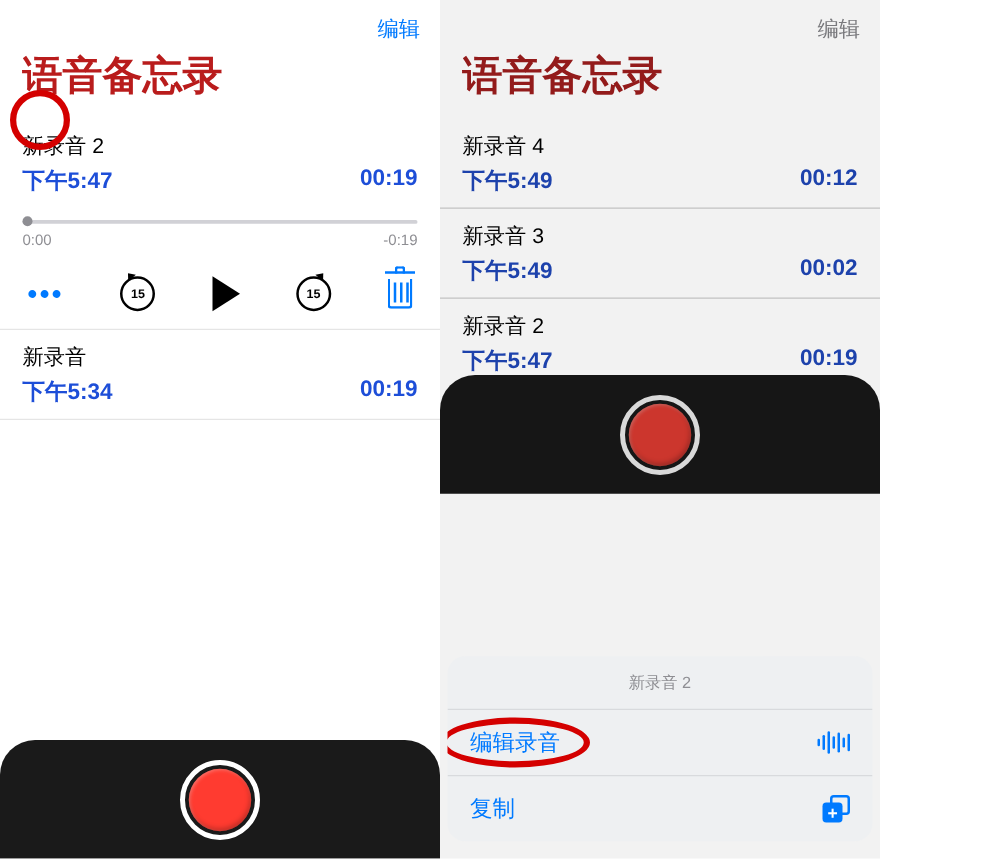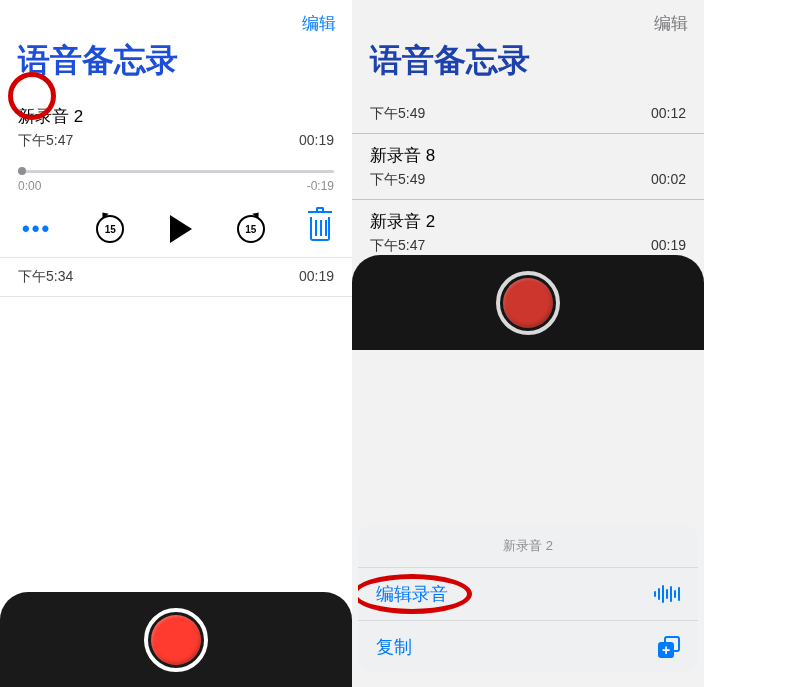--- a/index.html
+++ b/index.html
@@ -5,25 +5,25 @@
   * { box-sizing: border-box; margin: 0; padding: 0; }
   body { font-family: -apple-system, "Helvetica Neue", Arial, sans-serif; background: #fff; }
   .wrap { display: flex; width: 704px; height: 687px; }
   .pane { width: 400px; height: 100%; position: relative; overflow: hidden; }
   .pane-left { background: #fff; }
   .pane-right { background: #f2f2f2; }
   .dim { filter: brightness(0.85) grayscale(0.1); }
   .header { display: flex; justify-content: flex-end; padding: 12px 16px 4px; }
   .edit-link { color: #007aff; font-size: 17px; }
   .edit-link.gray { color: #8e8e93; }
-  .title { font-size: 32px; font-weight: 700; padding: 0 18px 12px; color: #1d4ed8; }
+  .title { font-size: 32px; font-weight: 700; padding: 0 18px 12px; color: #b91c1c; }
   .search { margin: 0 14px 10px; background: #e3e3e8; border-radius: 10px; display: flex; align-items: center; padding: 8px 10px; color: #8e8e93; }
   .list-item { padding: 10px 18px 10px; border-bottom: 1px solid #e5e5e5; }
   .li-title { font-size: 17px; font-weight: 500; color: #000; margin-bottom: 4px; }
-  .li-row { display: flex; justify-content: space-between; color: #404040; font-size: 14px; }
+  .li-row { display: flex; justify-content: space-between; color: #1d4ed8; font-size: 18px; font-weight: bold; }
   .player { padding: 20px 18px 14px; border-bottom: 1px solid #e5e5e5; }
   .track { position: relative; height: 3px; background: #d1d1d6; margin-bottom: 6px; border-radius: 2px; }
   .thumb { position: absolute; left: 0; top: -3px; width: 8px; height: 8px; background: #8e8e93; border-radius: 50%; }
   .track-lbls { display: flex; justify-content: space-between; color: #8e8e93; font-size: 12px; margin-bottom: 22px; }
   .controls { display: flex; align-items: center; justify-content: space-between; padding: 0 4px; }
   .ctrl { display: inline-flex; align-items: center; justify-content: center; }
   .dots { color: #007aff; font-size: 22px; letter-spacing: 2px; font-weight: 700; }
   .skip { width: 28px; height: 28px; border: 2px solid #000000; border-radius: 50%; position: relative; display: flex; align-items: center; justify-content: center; font-size: 10px; font-weight: 600; }
   .skip::before { content: ""; position: absolute; top: -5px; width: 0; height: 0; border-left: 4px solid transparent; border-right: 4px solid transparent; }
   .skip.back::before { left: 2px; border-bottom: 5px solid #000; transform: rotate(-40deg); }
@@ -102,20 +102,21 @@
               <span class="l1"></span>
               <span class="l2"></span>
               <span class="l3"></span>
             </span>
         </span>
       </div>
       <div class="red-circle" style="left:8px; top:72px;"></div>
     </div>
 
     <div class="list-item">
+      <div class="li-title">新录音</div>
       <div class="li-row">
         <span>下午5:34</span>
         <span>00:19</span>
       </div>
     </div>
 
     <div class="rec-bar">
       <div class="rec-outer">
         <div class="rec-inner"></div>
       </div>
@@ -123,27 +124,28 @@
   </div>
 
   <div class="pane pane-right">
     <div class="dim">
       <div class="header">
         <span class="edit-link gray">编辑</span>
       </div>
       <div class="title">语音备忘录</div>
 
       <div class="list-item">
+        <div class="li-title">新录音 4</div>
         <div class="li-row">
           <span>下午5:49</span>
           <span>00:12</span>
         </div>
       </div>
       <div class="list-item">
-        <div class="li-title">新录音 8</div>
+        <div class="li-title">新录音 3</div>
         <div class="li-row">
           <span>下午5:49</span>
           <span>00:02</span>
         </div>
       </div>
       <div class="list-item" style="border-bottom:none;padding-bottom:0;">
         <div class="li-title">新录音 2</div>
         <div class="li-row">
           <span>下午5:47</span>
           <span>00:19</span>

